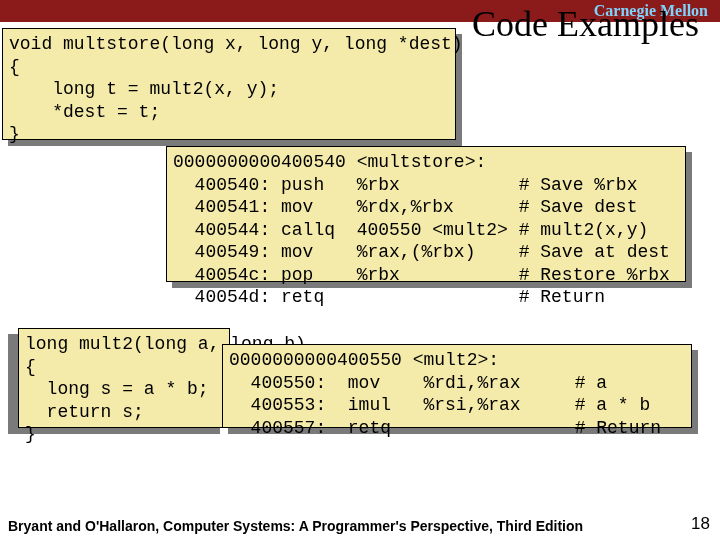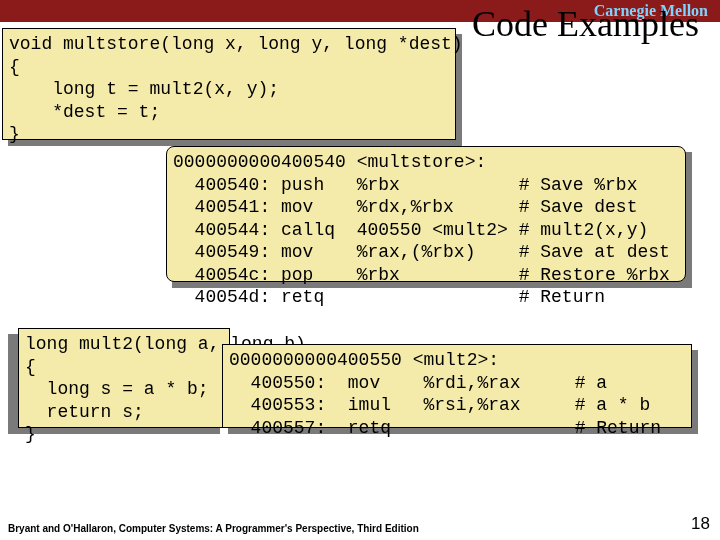--- a/index.html
+++ b/index.html
@@ -47,40 +47,40 @@
     white-space: pre;
   }
   .shadow {
     position: absolute;
     background: #7a7a7a;
   }
   .footer {
     position: absolute;
     bottom: 6px;
     left: 8px;
-    font-size: 10px;
+    font-size: 14px;
     font-weight: bold;
     font-family: Arial, Helvetica, sans-serif;
     color: #000;
   }
   .pagenum {
     position: absolute;
     bottom: 6px;
     right: 10px;
     font-size: 17px;
     color: #000;
   }
 
   
   #sh1 { left: 8px;  top: 34px;  width: 454px; height: 112px; }
   #b1  { left: 2px;  top: 28px;  width: 454px; height: 112px; }
 
   
   #sh2 { left: 172px; top: 152px; width: 520px; height: 136px; }
-  #b2  { left: 166px; top: 146px; width: 520px; height: 136px; border-radius: 8px; }
+  #b2  { left: 166px; top: 146px; width: 520px; height: 136px; }
 
   
   #sh3 { left: 8px;  top: 334px; width: 212px; height: 100px; }
   #b3  { left: 18px;  top: 328px; width: 212px; height: 100px; }
 
   
   #sh4 { left: 228px; top: 350px; width: 470px; height: 84px; }
   #b4  { left: 222px; top: 344px; width: 470px; height: 84px; }
 </style>
 </head>

